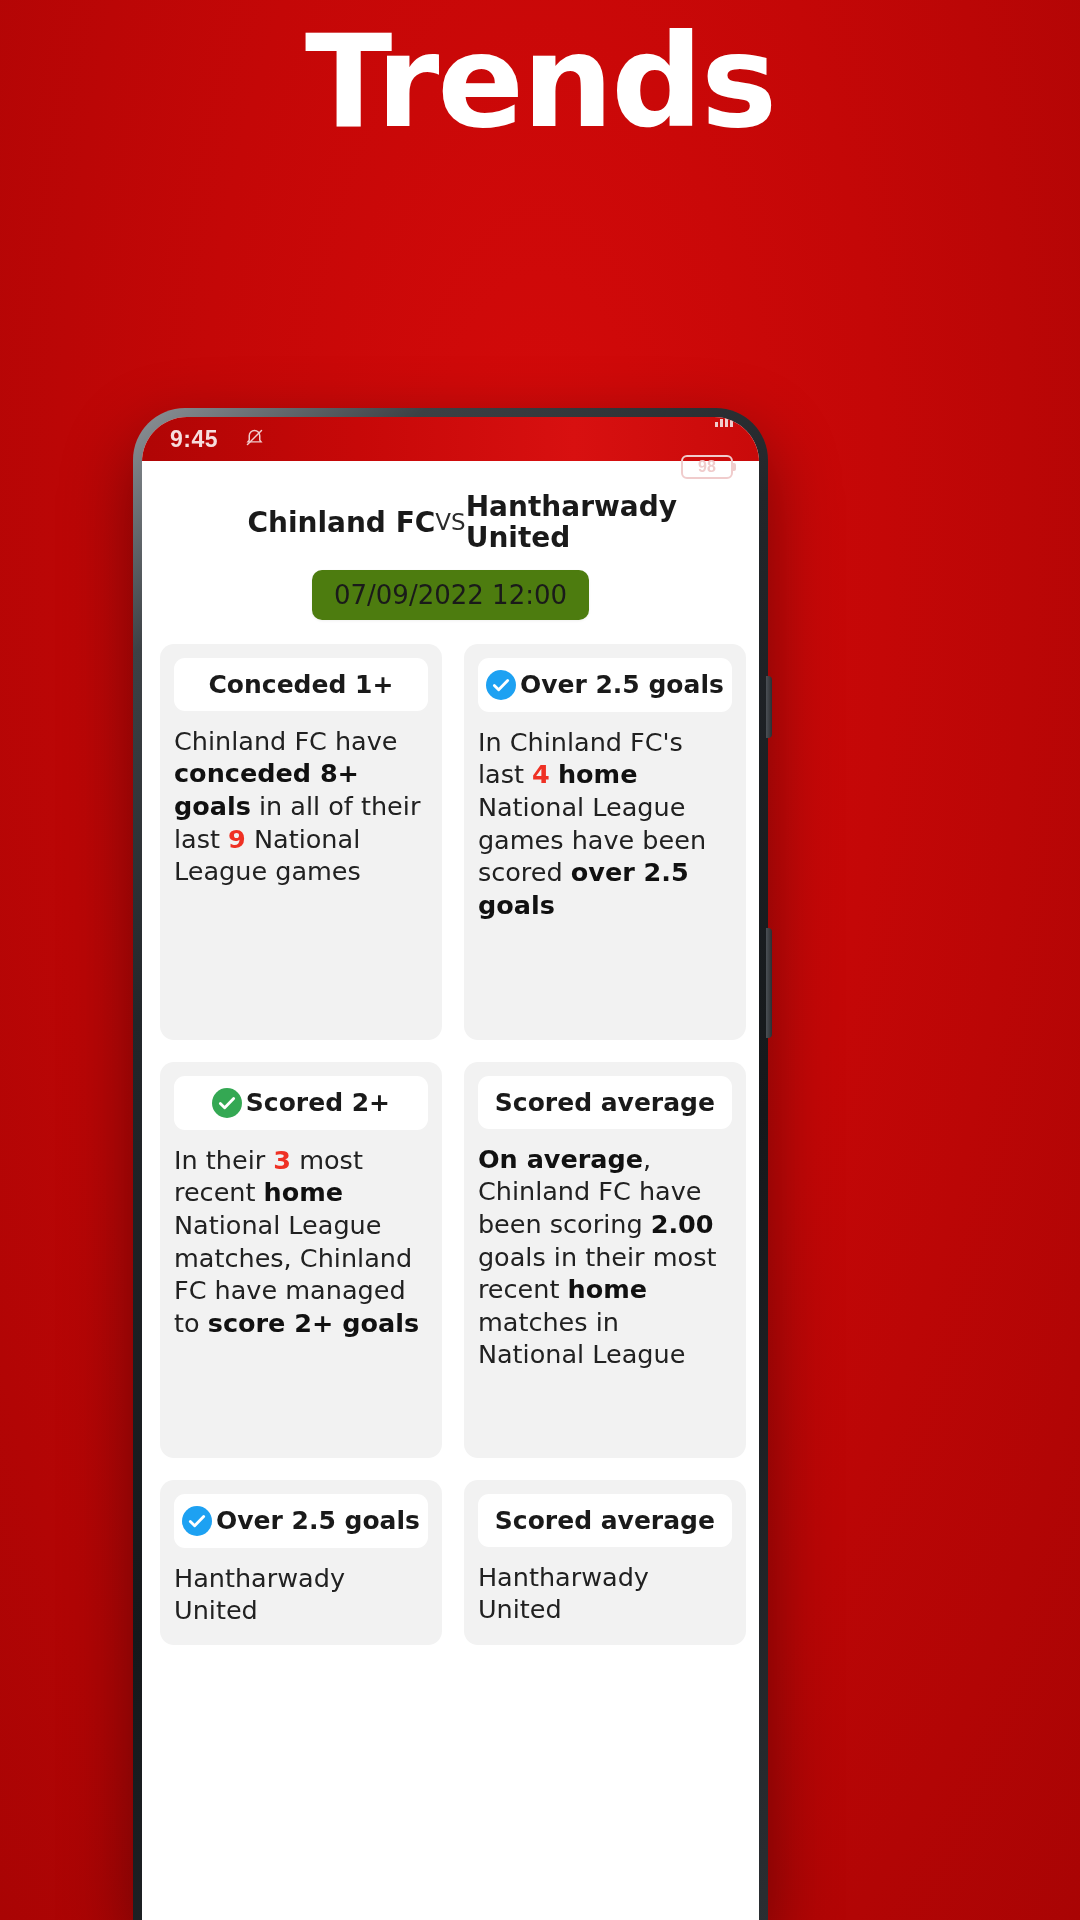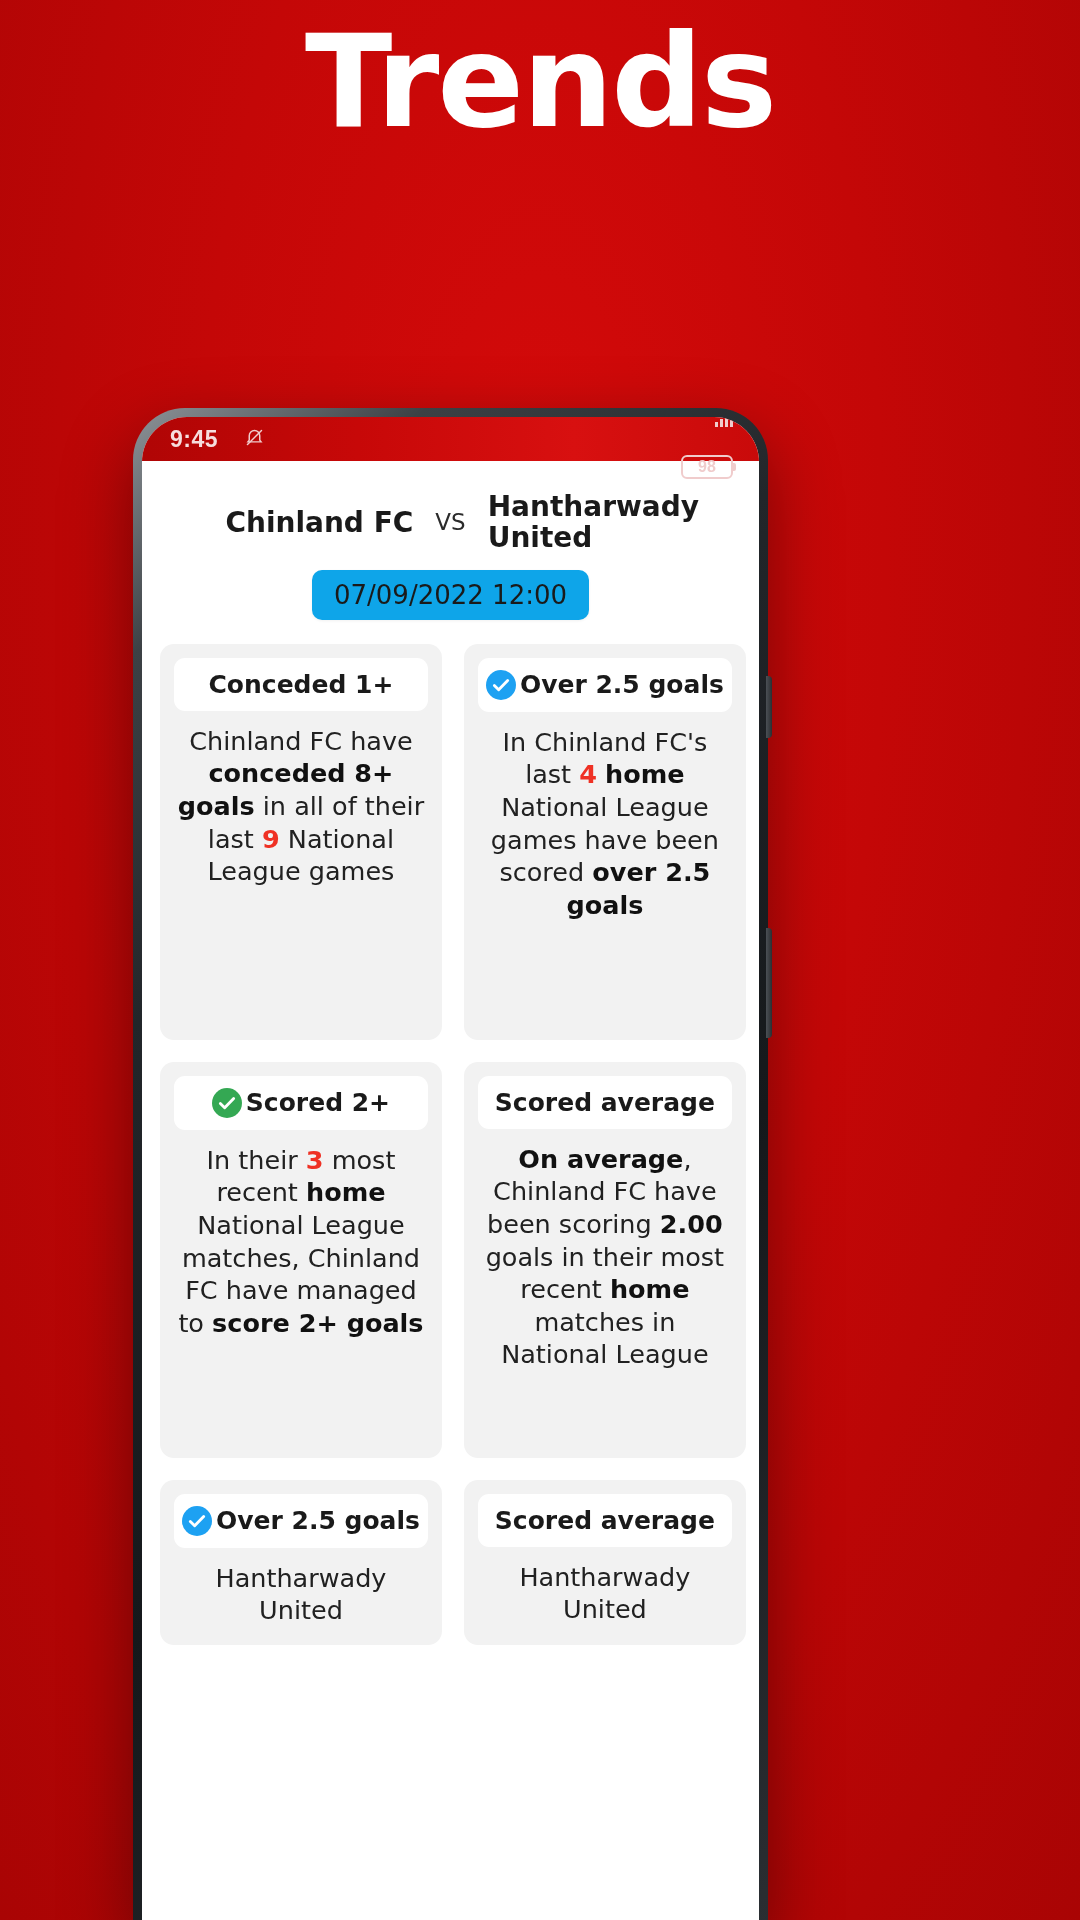--- a/index.html
+++ b/index.html
@@ -127,61 +127,59 @@
     background: #ffffff;
     height: calc(100% - 116px);
     overflow: hidden;
     padding: 0;
   }
   .match-head {
     display: flex;
     align-items: center;
     justify-content: center;
     padding: 30px 24px 0 24px;
-    gap: 22px;
   }
   .team {
     font-size: 28px;
     font-weight: bold;
     color: #1a1a1a;
     font-family: "DejaVu Sans", sans-serif;
     line-height: 1.12;
     flex: 1 1 0;
   }
   .team.home { text-align: right; }
   .team.away { text-align: left; }
   .vs {
     font-size: 23px;
     color: #2b2b2b;
     flex: 0 0 auto;
     font-family: "DejaVu Sans", sans-serif;
   }
   .date-row { display: flex; justify-content: center; margin-top: 16px; }
   .date-chip {
-    background: #0ea5e9;
+    background: #4d7c0f;
     border-radius: 10px;
     padding: 10px 22px;
     font-size: 26px;
     color: #1a1a1a;
     font-family: "DejaVu Sans", sans-serif;
     box-shadow: 0 1px 3px rgba(0,0,0,0.06);
   }
 
   .grid {
     display: grid;
     grid-template-columns: 1fr 1fr;
     gap: 22px;
     padding: 24px 18px 0 18px;
   }
   .card {
     background: #f2f2f2;
     border-radius: 14px;
     padding: 14px 14px 18px 14px;
     min-height: 396px;
-    text-align: center;
   }
   .card-header {
     background: #ffffff;
     border-radius: 11px;
     padding: 12px 8px;
     display: flex;
     align-items: center;
     justify-content: center;
     gap: 4px;
     margin-bottom: 14px;

